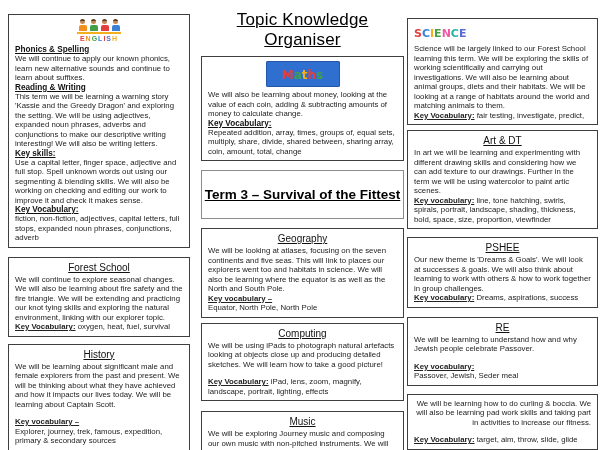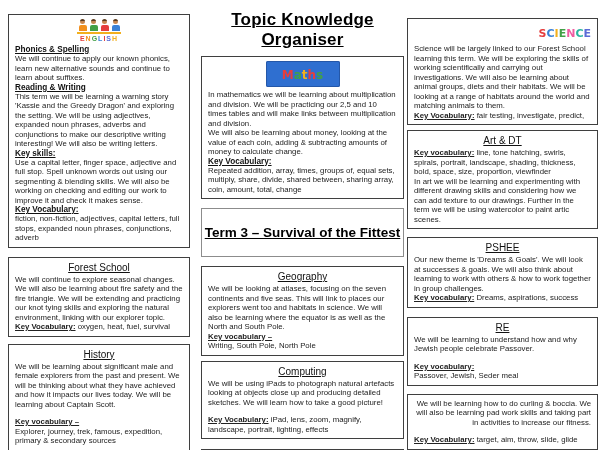--- a/index.html
+++ b/index.html
@@ -16,21 +16,21 @@
     padding:4px 6px;box-sizing:border-box;width:100%;
   }
   .txt{font-size:7.8px;line-height:1.22;color:#222;}
   .sec-head{font-size:8.2px;font-weight:bold;text-decoration:underline;color:#111;}
   .box-head{
     font-size:10px;font-weight:normal;text-decoration:underline;text-align:center;
     color:#111;margin-bottom:2px;
   }
   .kv{font-weight:bold;text-decoration:underline;}
   .page-title{
-    font-size:17px;font-weight:bold;text-decoration:underline;text-align:center;
+    font-size:17px;font-weight:normal;text-decoration:underline;text-align:center;
     color:#000;margin:4px 0 6px 0;letter-spacing:0.2px;
   }
   .term-box{
     border:1px solid #8c8c8c;text-align:center;padding:16px 2px;margin:9px 0;
     font-size:13.5px;font-weight:bold;text-decoration:underline;color:#000;
     box-sizing:border-box;
   }
   .mb9{margin-bottom:9px}.mb7{margin-bottom:7px}.mb5{margin-bottom:5px}
   .mb8{margin-bottom:8px}.mb10{margin-bottom:10px}
   
@@ -42,21 +42,21 @@
   .kids-bench{width:44px;height:2px;background:#f2b01e;margin:0 auto 1px auto;}
   .logo-word{font-size:7px;font-weight:bold;letter-spacing:1px;}
   
   .maths-logo{
     width:74px;height:26px;background:#2f6fd0;border-radius:2px;margin:0 auto 3px auto;
     display:flex;align-items:center;justify-content:center;
     box-shadow:0 0 0 1px #2457a8 inset;
   }
   .maths-word span{font-size:12px;font-weight:bold;font-family:"DejaVu Sans",sans-serif;}
   
-  .sci-logo{text-align:right;margin-bottom:3px;}
+  .sci-logo{text-align:left;margin-bottom:3px;}
   .sci-logo span{font-size:11px;font-weight:bold;font-family:"DejaVu Sans",sans-serif;}
   .c-red{color:#e53e3e}.c-blue{color:#3b82d6}.c-yellow{color:#f2b01e}
   .c-green{color:#43a047}.c-pink{color:#ef5ba1}.c-teal{color:#2bb5a0}
   .c-purple{color:#5b6bd6}.c-orange{color:#f2901e}
   .center-txt{text-align:right;}
   .spacer-line{height:8px;}
 </style>
 </head>
 <body>
 
@@ -115,33 +115,32 @@
     </div>
   </div>
 
   <div class="col col-mid">
     <div class="page-title">Topic Knowledge Organiser</div>
 
     <div class="box">
       <div class="maths-logo">
         <div class="maths-word"><span class="c-red">M</span><span class="c-green">a</span><span class="c-yellow">t</span><span class="c-red">h</span><span class="c-green">s</span></div>
       </div>
-      <div class="txt">In mathematics we will be learning about multiplication and division.  We will be practicing our 2,5 and 10 times tables and will make links between multiplication and division.</div>
       <div class="txt">We will also be learning about money, looking at the value of each coin, adding &amp; subtracting amounts of money to calculate change.</div>
       <div class="sec-head">Key Vocabulary:</div>
       <div class="txt">Repeated addition, array, times, groups of, equal sets, multiply, share, divide, shared between, sharing array, coin, amount, total, change</div>
     </div>
 
     <div class="term-box">Term 3 – Survival of the Fittest</div>
 
     <div class="box mb5">
       <div class="box-head">Geography</div>
       <div class="txt">We will be looking at atlases, focusing on the seven continents and five seas. This will link to places our explorers went too and habitats in science. We will also be learning where the equator is as well as the North and South Pole.</div>
       <div class="txt"><span class="kv">Key vocabulary –</span></div>
-      <div class="txt">Writing, South Pole, North Pole</div>
+      <div class="txt">Equator, North Pole, North Pole</div>
     </div>
 
     <div class="box mb10">
       <div class="box-head">Computing</div>
       <div class="txt">We will be using iPads to photograph natural artefacts looking at objects close up and producing detailed sketches. We will learn how to take a good picture!</div>
       <div class="spacer-line"></div>
       <div class="txt">
         <span class="kv">Key Vocabulary:</span>
         <span>iPad, lens, zoom, magnify, landscape, portrait, lighting, effects</span>
       </div>
@@ -160,25 +159,25 @@
       <div class="sci-logo"><span class="c-red">S</span><span class="c-blue">C</span><span class="c-yellow">I</span><span class="c-green">E</span><span class="c-pink">N</span><span class="c-teal">C</span><span class="c-purple">E</span></div>
       <div class="txt">Science will be largely linked to our Forest School learning this term.  We will be exploring the skills of working scientifically and carrying out investigations. We will also be learning about animal groups, diets and their habitats. We will be looking at a range of habitats around the world and matching animals to them.</div>
       <div class="txt">
         <span class="kv">Key Vocabulary:</span>
         <span>fair testing, investigate, predict,</span>
       </div>
     </div>
 
     <div class="box mb8">
       <div class="box-head">Art &amp; DT</div>
+      <div class="txt">In art we will be learning and experimenting with different drawing skills and considering how we can add texture to our drawings. Further in the term we will be using watercolor to paint artic scenes.</div>
       <div class="txt">
         <span class="kv">Key vocabulary:</span>
         <span>line, tone hatching, swirls, spirals, portrait, landscape, shading, thickness, bold, space, size, proportion, viewfinder</span>
       </div>
-      <div class="txt">In art we will be learning and experimenting with different drawing skills and considering how we can add texture to our drawings. Further in the term we will be using watercolor to paint artic scenes.</div>
     </div>
 
     <div class="box mb9">
       <div class="box-head">PSHEE</div>
       <div class="txt">Our new theme is 'Dreams &amp; Goals'. We will look at successes &amp; goals. We will also think about learning to work with others &amp; how to work together in group challenges.</div>
       <div class="txt">
         <span class="kv">Key vocabulary:</span>
         <span>Dreams, aspirations, success</span>
       </div>
     </div>

